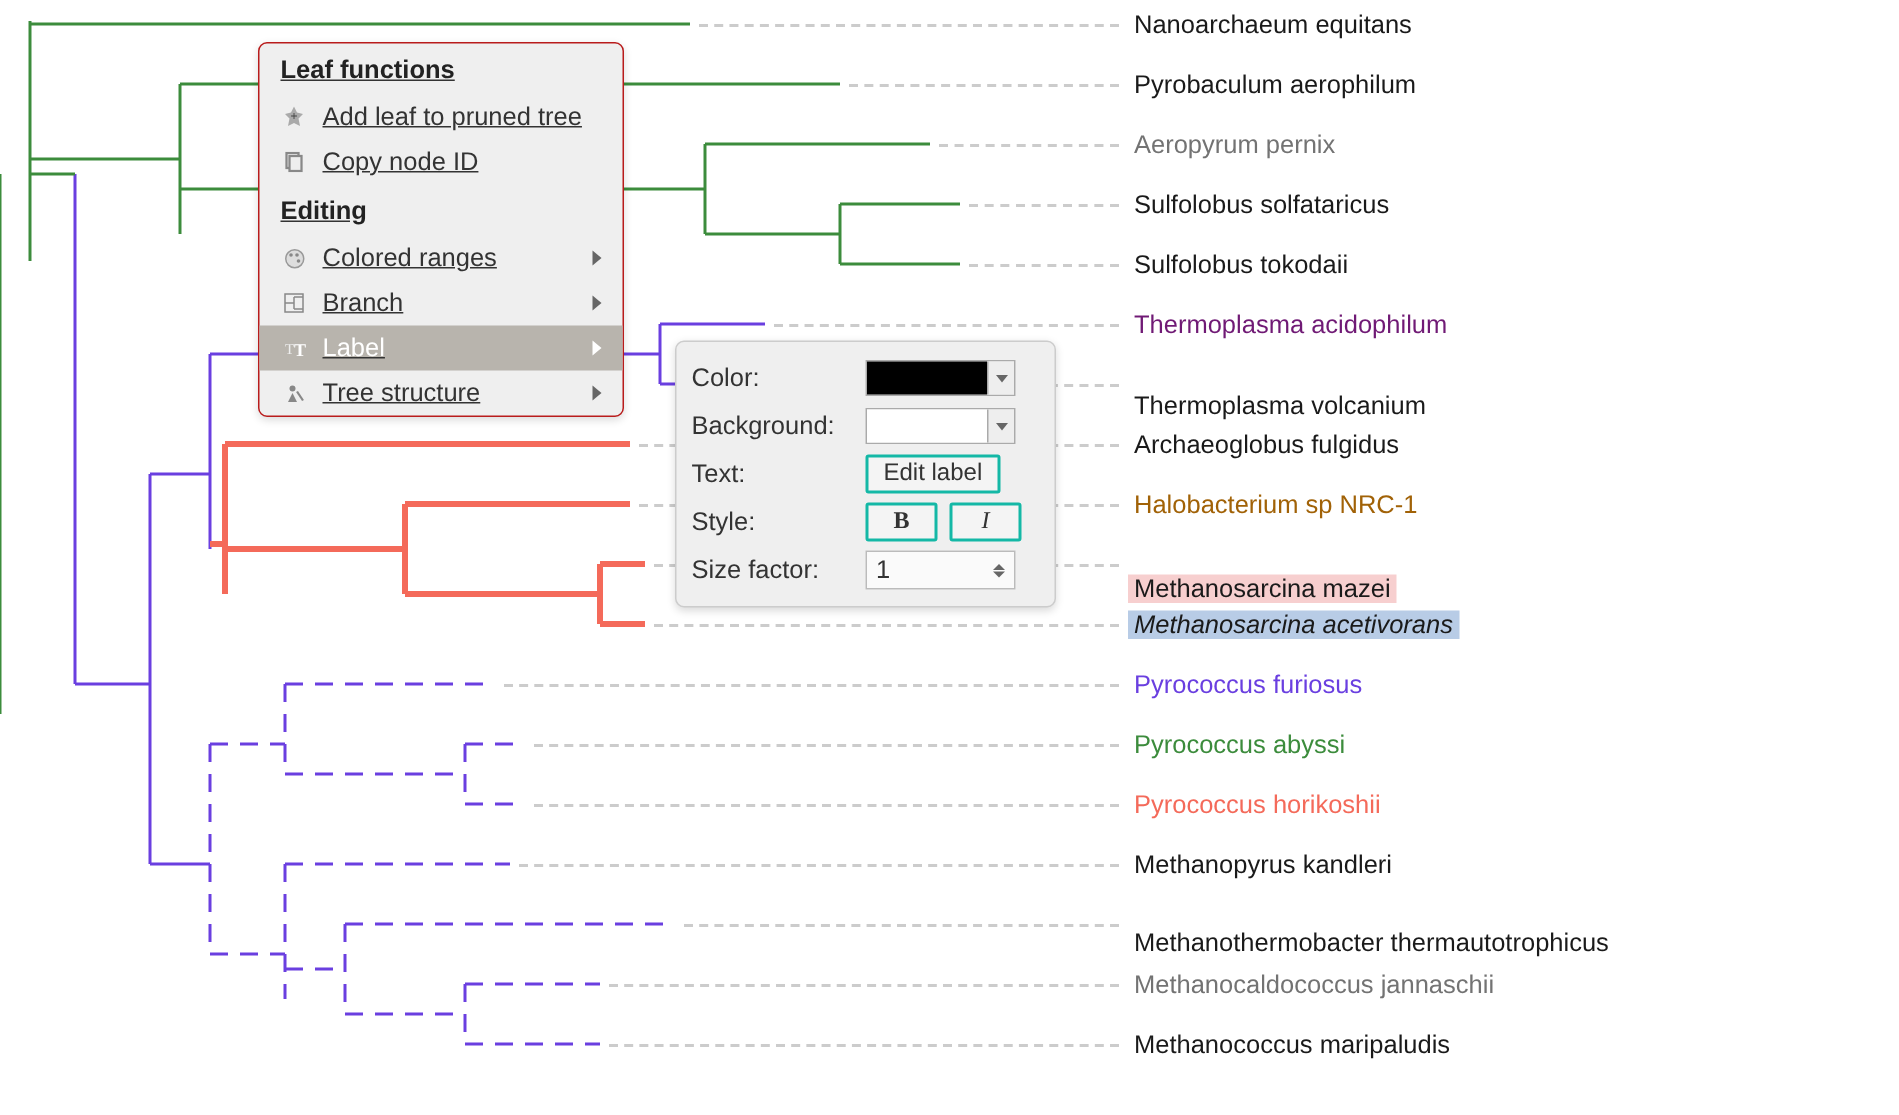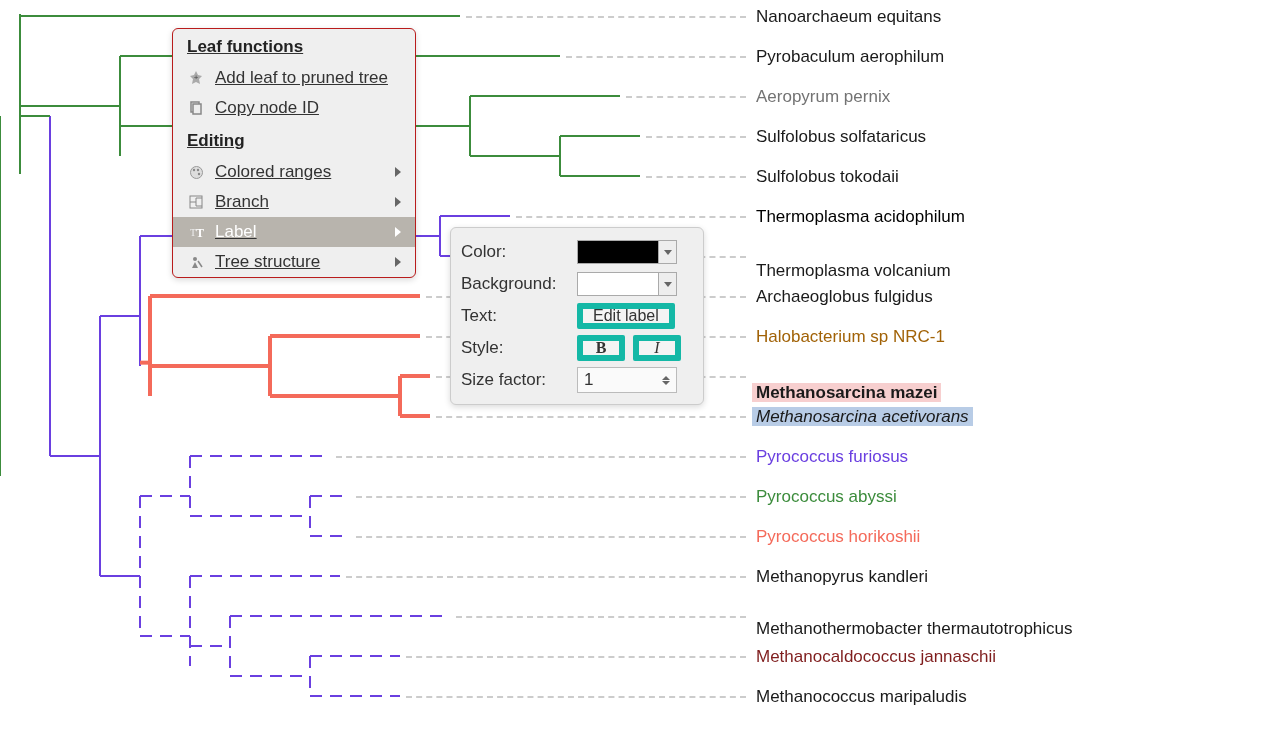--- a/index.html
+++ b/index.html
@@ -129,21 +129,21 @@
     border-right: 4px solid transparent;
     border-top: 5px solid #666;
   }
   .btn {
     display: inline-flex;
     align-items: center;
     justify-content: center;
     height: 26px;
     padding: 0 10px;
     background: #f4f4f4;
-    border: 6px solid #14b8a6;
+    border: 2px solid #14b8a6;
     border-radius: 2px;
     font-size: 16px;
     color: #333;
     cursor: pointer;
   }
   .btn.small { width: 48px; padding: 0; }
   .btn.bold { font-weight: 700; font-family: Georgia, serif; }
   .btn.italic { font-style: italic; font-family: Georgia, serif; }
   .num-input {
     display: inline-flex;
@@ -259,54 +259,54 @@
       <div class="leaf-row" style="top: 82px;">
         <span class="leaf-label" style="color: #737373;">Aeropyrum pernix</span>
       </div>
       <div class="leaf-row" style="top: 122px;">
         <span class="leaf-label" style="color: rgb(26, 26, 26);">Sulfolobus solfataricus</span>
       </div>
       <div class="leaf-row" style="top: 162px;">
         <span class="leaf-label" style="color: rgb(26, 26, 26);">Sulfolobus tokodaii</span>
       </div>
       <div class="leaf-row" style="top: 202px;">
-        <span class="leaf-label" style="color: #000000;">Thermoplasma acidophilum</span>
+        <span class="leaf-label" style="color: #701a75;">Thermoplasma acidophilum</span>
       </div>
       <div class="leaf-row" style="top: 242px;">
         <span class="leaf-label" style="color: rgb(26, 26, 26); margin-top: 29px;">Thermoplasma volcanium</span>
       </div>
       <div class="leaf-row" style="top: 282px;">
         <span class="leaf-label" style="color: rgb(26, 26, 26);">Archaeoglobus fulgidus</span>
       </div>
       <div class="leaf-row" style="top: 322px;">
         <span class="leaf-label" style="color: #a16207;">Halobacterium sp NRC-1</span>
       </div>
       <div class="leaf-row" style="top: 362px;">
-        <span class="leaf-label" style="color: rgb(26, 26, 26); font-weight: 700; background: rgb(247, 207, 207); margin-top: 32px;">Methanosarcina mazei</span>
+        <span class="leaf-label" style="color: rgb(26, 26, 26); font-weight: 400; background: rgb(247, 207, 207); margin-top: 32px;">Methanosarcina mazei</span>
       </div>
       <div class="leaf-row" style="top: 402px;">
         <span class="leaf-label" style="color: rgb(26, 26, 26); font-style: italic; background: rgb(184, 204, 230);">Methanosarcina acetivorans</span>
       </div>
       <div class="leaf-row" style="top: 442px;">
         <span class="leaf-label" style="color: rgb(106, 63, 224);">Pyrococcus furiosus</span>
       </div>
       <div class="leaf-row" style="top: 482px;">
         <span class="leaf-label" style="color: rgb(60, 140, 60);">Pyrococcus abyssi</span>
       </div>
       <div class="leaf-row" style="top: 522px;">
         <span class="leaf-label" style="color: rgb(244, 106, 90);">Pyrococcus horikoshii</span>
       </div>
       <div class="leaf-row" style="top: 562px;">
         <span class="leaf-label" style="color: rgb(26, 26, 26);">Methanopyrus kandleri</span>
       </div>
       <div class="leaf-row" style="top: 602px;">
         <span class="leaf-label" style="color: rgb(26, 26, 26); margin-top: 24px;">Methanothermobacter thermautotrophicus</span>
       </div>
       <div class="leaf-row" style="top: 642px;">
-        <span class="leaf-label" style="color: #7f1d1d;">Methanocaldococcus jannaschii</span>
+        <span class="leaf-label" style="color: #737373;">Methanocaldococcus jannaschii</span>
       </div>
       <div class="leaf-row" style="top: 682px;">
         <span class="leaf-label" style="color: rgb(26, 26, 26);">Methanococcus maripaludis</span>
       </div>
     </div>
 
   <div class="ctx">
     <div class="ctx-header">Leaf functions</div>
     <div class="ctx-item">
       <span class="ico">

